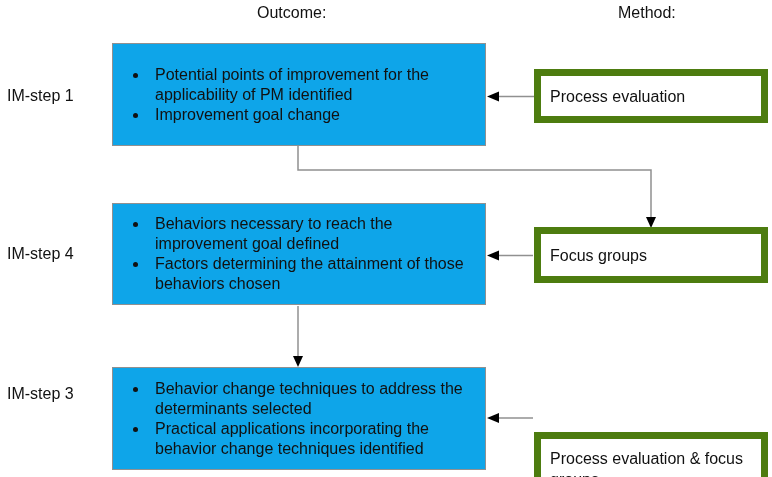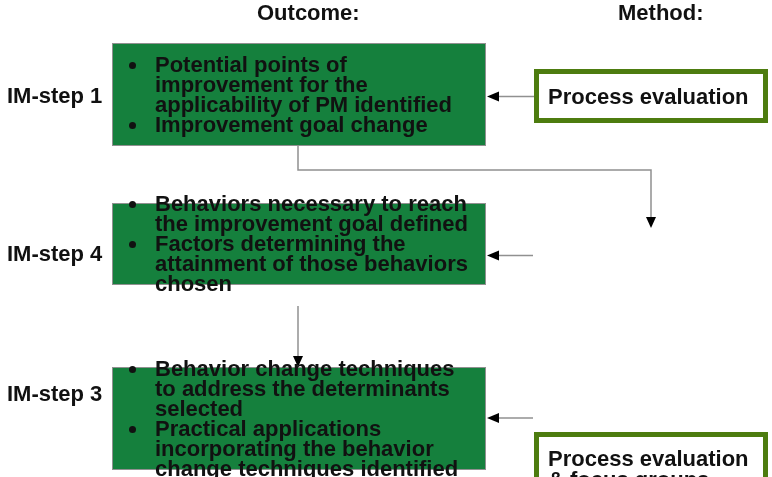--- a/index.html
+++ b/index.html
@@ -7,24 +7,23 @@
     padding: 0;
     background: #ffffff;
     font-family: "Liberation Sans", "DejaVu Sans", sans-serif;
   }
   .canvas {
     position: relative;
     width: 772px;
     height: 477px;
     background: #ffffff;
     color: #111111;
-    font-size: 22px;
+    font-size: 16px;
     line-height: 20px;
     overflow: hidden;
-    font-weight: bold;
   }
   .connectors {
     position: absolute;
     left: 0; top: 0;
     width: 772px; height: 477px;
     pointer-events: none;
   }
   .col-header {
     position: absolute;
     top: 3px;
@@ -34,47 +33,47 @@
     position: absolute;
     left: 7px;
     white-space: nowrap;
     text-align: center;
   }
   .outcome-box {
     position: absolute;
     left: 112px;
     width: 374px;
     border: 1px solid #909090;
-    background: #15803d;
+    background: #0ea5e9;
     box-sizing: border-box;
     display: flex;
     align-items: center;
   }
   .outcome-box ul {
     margin: 0;
     padding: 0 6px 0 36px;
     list-style: disc outside;
   }
   .outcome-box li {
     padding-left: 6px;
   }
   .method-box {
     position: absolute;
     left: 534px;
     width: 234px;
-    border: 5px solid #4d7c0f;
+    border: 7px solid #4d7c0f;
     background: #ffffff;
     box-sizing: border-box;
     display: flex;
     align-items: center;
     padding-left: 9px;
     line-height: 21px;
   }
   .box-1 { top: 43px;  height: 103px; }
-  .box-2 { top: 203px; height: 82px; }
+  .box-2 { top: 203px; height: 102px; }
   .box-3 { top: 367px; height: 103px; justify-content: center; }
   .mbox-1 { top: 69px;  height: 54px; }
   .mbox-2 { top: 227px; height: 56px; }
   .mbox-3 { top: 390px; height: 73px; margin-top: 42px; }
   .step-1 { top: 86px; }
   .step-2 { top: 244px; }
   .step-3 { top: 384px; }
   .hdr-outcome { left: 257px; }
   .hdr-method  { left: 618px; }
 </style>
@@ -115,20 +114,23 @@
     <span>Process evaluation</span>
   </div>
 
   <div class="step-label step-2">IM-step 4</div>
   <div class="outcome-box box-2">
     <ul>
       <li>Behaviors necessary to reach the improvement goal defined</li>
       <li>Factors determining the attainment of those behaviors chosen</li>
     </ul>
   </div>
+  <div class="method-box mbox-2">
+    <span>Focus groups</span>
+  </div>
 
   <div class="step-label step-3">IM-step 3</div>
   <div class="outcome-box box-3">
     <ul>
       <li>Behavior change techniques to address the determinants selected</li>
       <li>Practical applications incorporating the behavior change techniques identified</li>
     </ul>
   </div>
   <div class="method-box mbox-3">
     <span>Process evaluation &amp; focus groups</span>

